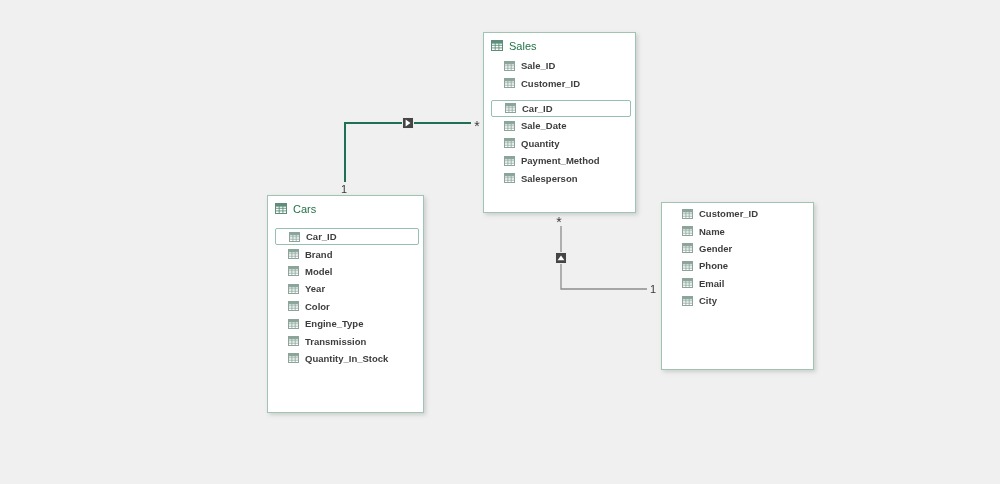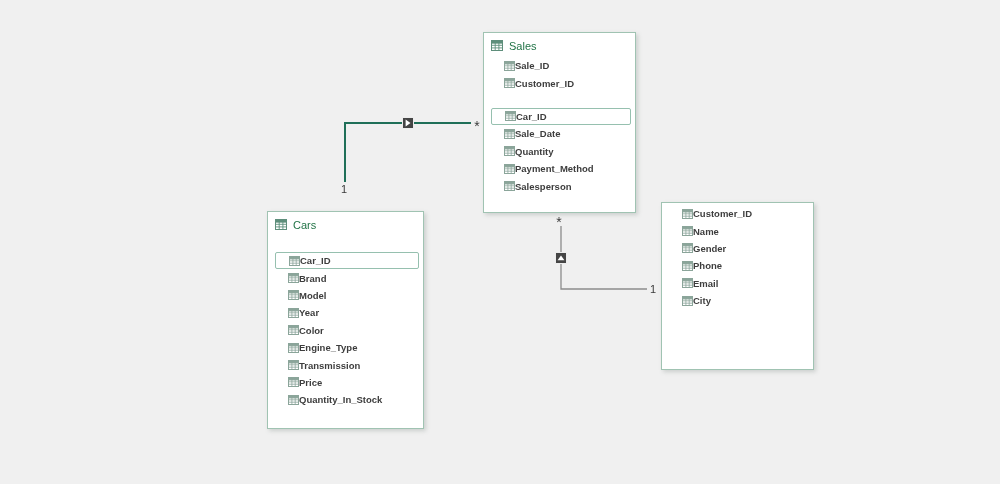--- a/index.html
+++ b/index.html
@@ -45,28 +45,29 @@
   .tbl-title {
     color: #217346;
     font-weight: normal;
     font-size: 11px;
     white-space: nowrap;
   }
   .fields { padding-top: 2px; }
   .field-row {
     display: flex;
     align-items: center;
+    gap: 6px;
     height: 17.4px;
     padding-left: 20px;
     box-sizing: border-box;
   }
   .field-row.selected {
     border: 1.5px solid #96c0af;
     border-radius: 2px;
-    margin: 16px 4px 0 7px;
+    margin: 8px 4px 0 7px;
     padding-left: 13px;
   }
   .field-label {
     color: #3d3d3d;
     font-weight: bold;
     font-size: 9.5px;
     white-space: nowrap;
   }
   .grid-icon { display: inline-flex; }
   .grid-icon svg { display: block; }
@@ -199,21 +200,21 @@
         <line x1="7.2" y1="0.5" x2="7.2" y2="9.5" stroke="currentColor" stroke-width="0.8"></line>
         <line x1="0.5" y1="4.8" x2="10.5" y2="4.8" stroke="currentColor" stroke-width="0.8"></line>
         <line x1="0.5" y1="7.2" x2="10.5" y2="7.2" stroke="currentColor" stroke-width="0.8"></line>
       </svg>
     </span>
     <span class="field-label">Salesperson</span>
   </div>
       </div>
   </div>
 
-  <div class="table-card" style="left:267px; top:211px; width:157px; height:218px;">
+  <div class="table-card" style="left:267px; top:195px; width:157px; height:218px;">
     <div class="card-header">
       <span class="grid-icon">
         <svg width="12" height="11" viewBox="0 0 12 11">
           <rect x="0.5" y="0.5" width="11" height="10" fill="#ffffff" stroke="currentColor"></rect>
           <rect x="0.5" y="0.5" width="11" height="2.6" fill="currentColor" stroke="currentColor"></rect>
           <line x1="4.2" y1="0.5" x2="4.2" y2="10.5" stroke="currentColor" stroke-width="0.9"></line>
           <line x1="7.9" y1="0.5" x2="7.9" y2="10.5" stroke="currentColor" stroke-width="0.9"></line>
           <line x1="0.5" y1="5.3" x2="11.5" y2="5.3" stroke="currentColor" stroke-width="0.9"></line>
           <line x1="0.5" y1="7.9" x2="11.5" y2="7.9" stroke="currentColor" stroke-width="0.9"></line>
         </svg>
@@ -316,33 +317,20 @@
     <span class="grid-icon">
       <svg width="11" height="10" viewBox="0 0 11 10">
         <rect x="0.5" y="0.5" width="10" height="9" fill="#ffffff" stroke="currentColor"></rect>
         <rect x="0.5" y="0.5" width="10" height="2.4" fill="currentColor" stroke="currentColor"></rect>
         <line x1="3.9" y1="0.5" x2="3.9" y2="9.5" stroke="currentColor" stroke-width="0.8"></line>
         <line x1="7.2" y1="0.5" x2="7.2" y2="9.5" stroke="currentColor" stroke-width="0.8"></line>
         <line x1="0.5" y1="4.8" x2="10.5" y2="4.8" stroke="currentColor" stroke-width="0.8"></line>
         <line x1="0.5" y1="7.2" x2="10.5" y2="7.2" stroke="currentColor" stroke-width="0.8"></line>
       </svg>
     </span>
-    <span class="field-label">Price</span>
-  </div>
-        <div class="field-row">
-    <span class="grid-icon">
-      <svg width="11" height="10" viewBox="0 0 11 10">
-        <rect x="0.5" y="0.5" width="10" height="9" fill="#ffffff" stroke="currentColor"></rect>
-        <rect x="0.5" y="0.5" width="10" height="2.4" fill="currentColor" stroke="currentColor"></rect>
-        <line x1="3.9" y1="0.5" x2="3.9" y2="9.5" stroke="currentColor" stroke-width="0.8"></line>
-        <line x1="7.2" y1="0.5" x2="7.2" y2="9.5" stroke="currentColor" stroke-width="0.8"></line>
-        <line x1="0.5" y1="4.8" x2="10.5" y2="4.8" stroke="currentColor" stroke-width="0.8"></line>
-        <line x1="0.5" y1="7.2" x2="10.5" y2="7.2" stroke="currentColor" stroke-width="0.8"></line>
-      </svg>
-    </span>
     <span class="field-label">Quantity_In_Stock</span>
   </div>
       </div>
   </div>
 
   <div class="table-card" style="left:661px; top:202px; width:153px; height:168px;">
     <div class="fields">
         <div class="field-row">
     <span class="grid-icon">
       <svg width="11" height="10" viewBox="0 0 11 10">

